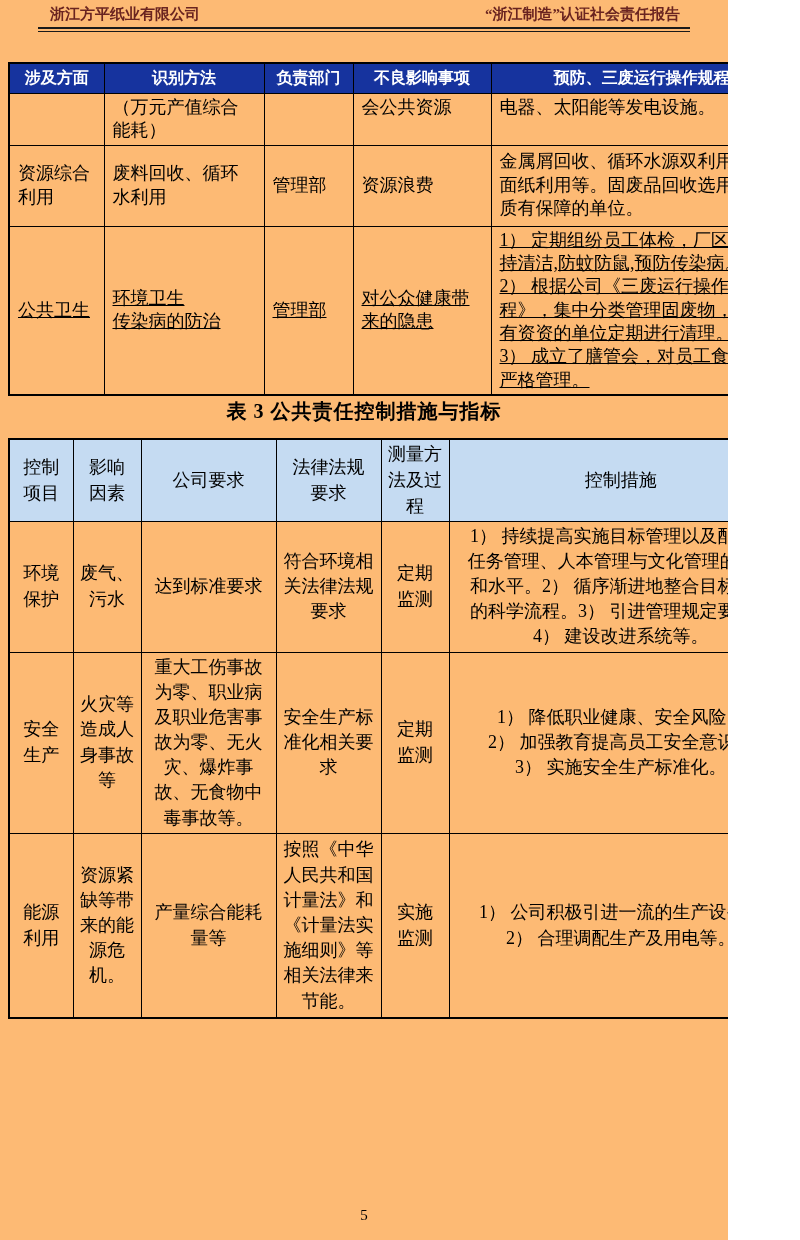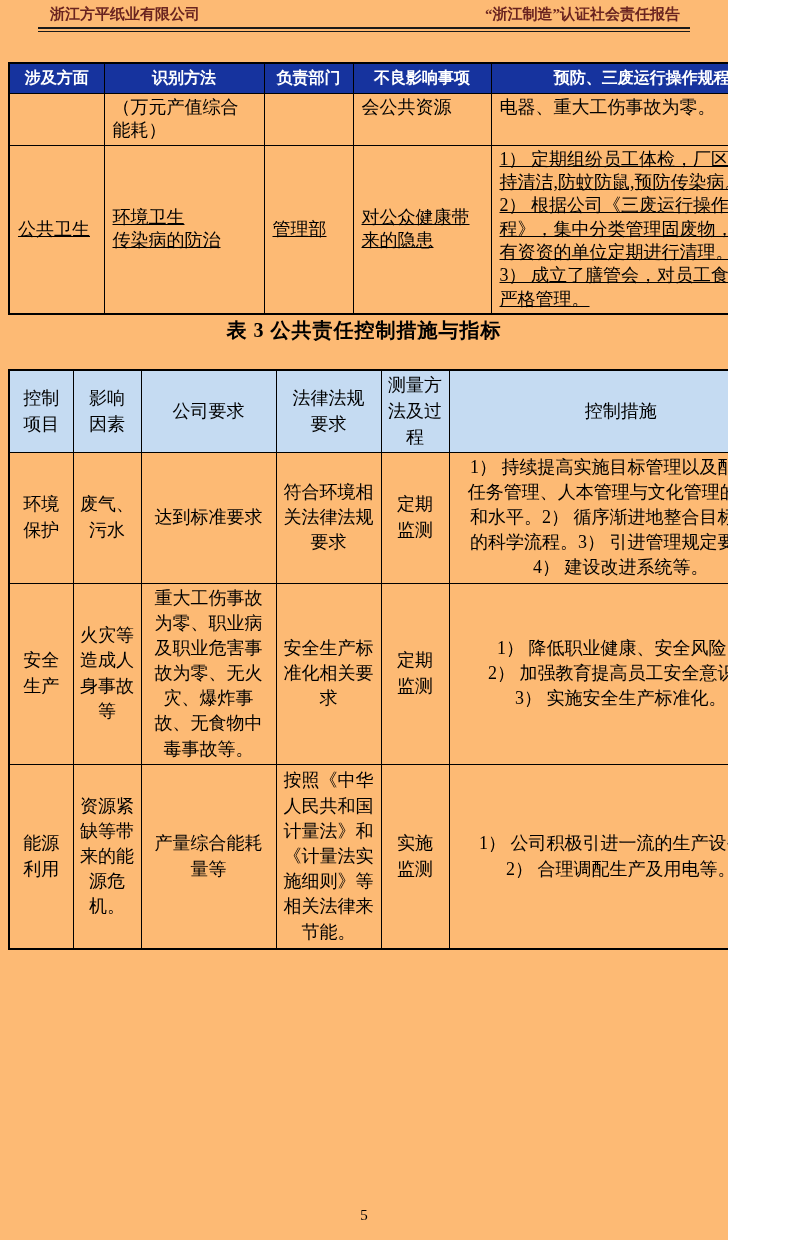--- a/index.html
+++ b/index.html
@@ -34,21 +34,21 @@
   .risk-table tr.r2 td {height:162px;text-decoration:underline;}
 
   .body-paragraph {
     margin:18px 44px 0 46px; font-size:21.5px; line-height:51px;
     white-space:pre-line; text-indent:2em; letter-spacing:0.5px;
   }
   .table3-title {
     margin-top:2px; text-align:center; font-size:20px; font-weight:bold; letter-spacing:1px;
   }
 
-  .control-table {margin-top:25px; border:2px solid #000;}
+  .control-table {margin-top:13px; border:2px solid #000;}
   .control-table th {
     background:var(--table2-header-bg,#C5DBF2); color:#000; font-weight:normal;
     font-size:18px; height:80px; padding:1px 3px; text-align:center;
     white-space:pre-line; line-height:1.45; vertical-align:middle;
   }
   .control-table td {
     font-size:18px; padding:2px 6px; text-align:center; vertical-align:middle;
     line-height:1.4; white-space:pre-line;
   }
   .control-table td.controls-cell {padding:2px 12px;}
@@ -87,21 +87,28 @@
         <th>不良影响事项</th>
         <th>预防、三废运行操作规程</th>
       </tr>
     </thead>
     <tbody>
       <tr class="r0 cont">
         <td></td>
         <td>（万元产值综合能耗）</td>
         <td></td>
         <td>会公共资源</td>
-        <td>电器、重大工伤事故为零。</td>
+        <td>电器、太阳能等发电设施。</td>
+      </tr>
+      <tr class="r1">
+        <td>资源综合利用</td>
+        <td>废料回收、循环水利用</td>
+        <td>管理部</td>
+        <td>资源浪费</td>
+        <td>金属屑回收、循环水源双利用、双面纸利用等。固废品回收选用有资质有保障的单位。</td>
       </tr>
       <tr class="r2">
         <td>公共卫生</td>
         <td>环境卫生
 传染病的防治</td>
         <td>管理部</td>
         <td>对公众健康带来的隐患</td>
         <td>1） 定期组纷员工体检，厂区环境保持清洁,防蚊防鼠,预防传染病。
 2） 根据公司《三废运行操作规程》，集中分类管理固废物，委托有资资的单位定期进行清理。
 3） 成立了膳管会，对员工食堂进行严格管理。</td>

